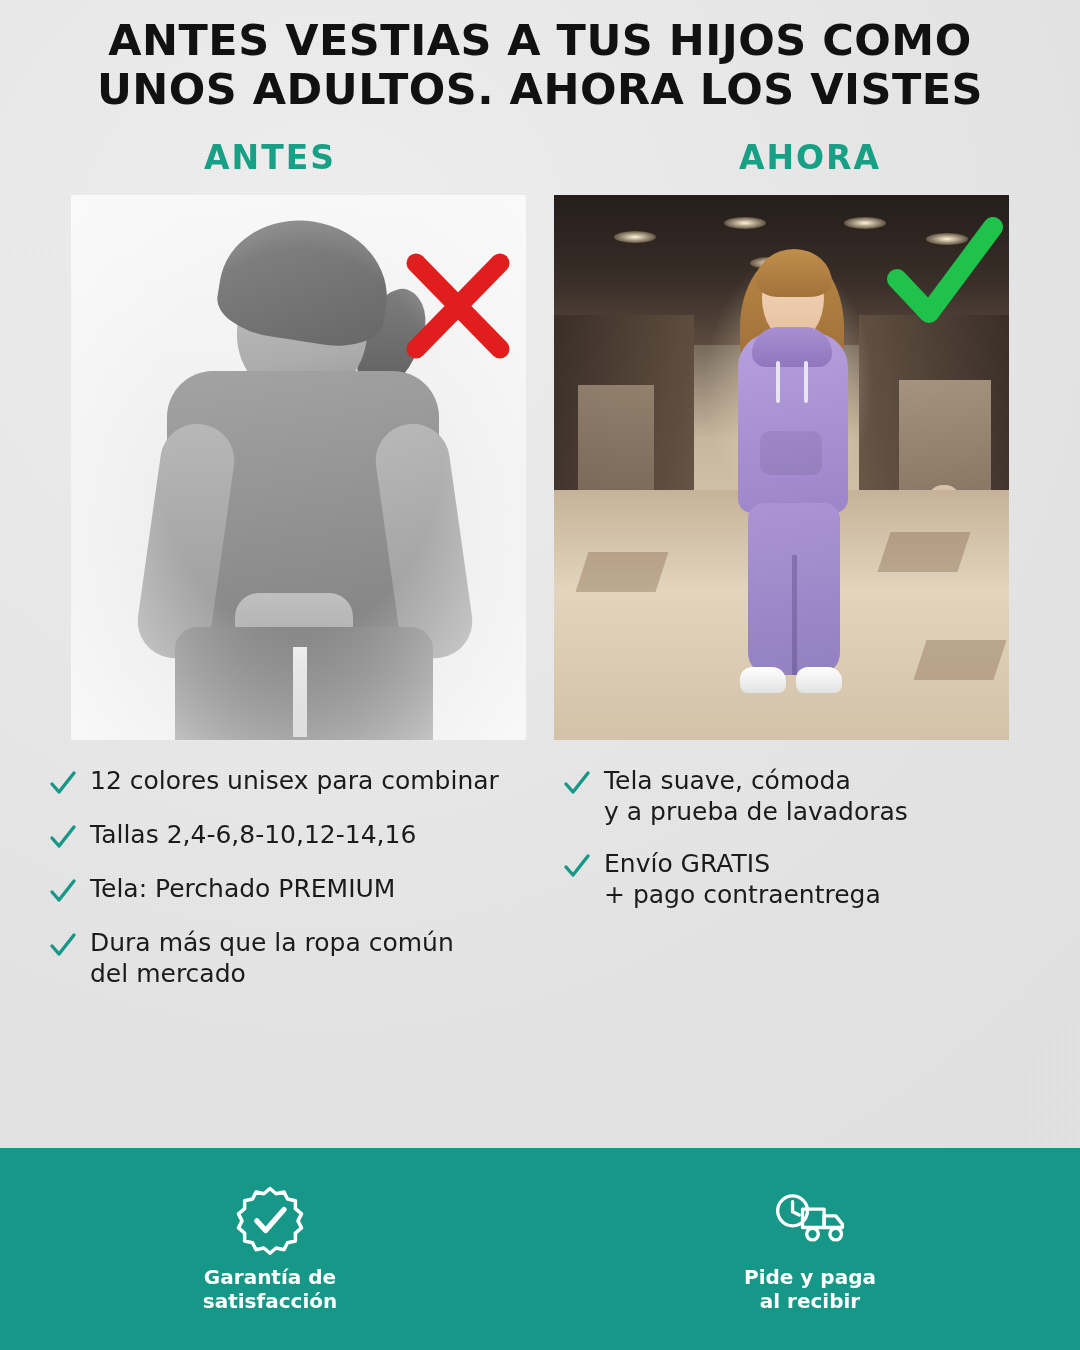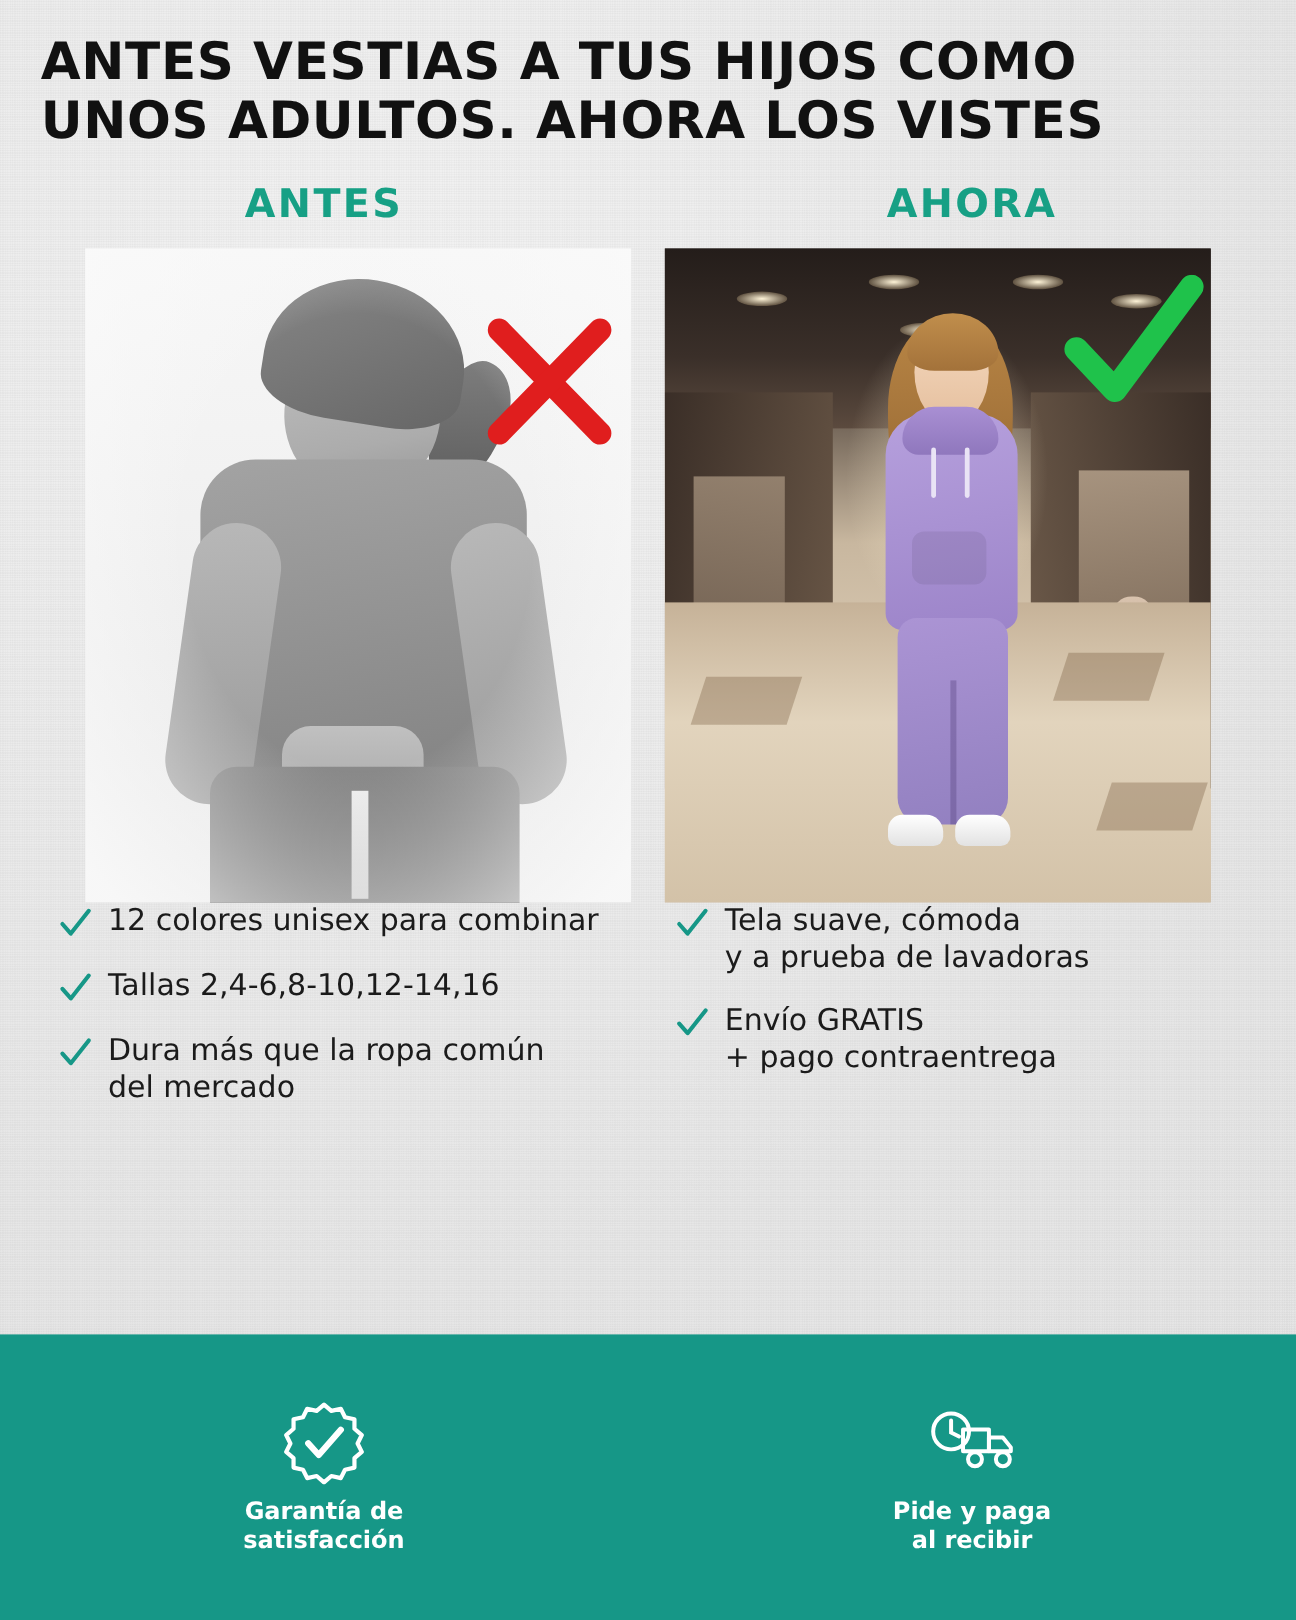--- a/index.html
+++ b/index.html
@@ -19,22 +19,22 @@
     width: 1080px;
     height: 1350px;
     background:
       repeating-linear-gradient(0deg, rgba(0,0,0,0.018) 0px, rgba(0,0,0,0.018) 1px, rgba(255,255,255,0.02) 1px, rgba(255,255,255,0.02) 2px),
       repeating-linear-gradient(90deg, rgba(0,0,0,0.015) 0px, rgba(0,0,0,0.015) 1px, rgba(255,255,255,0.02) 1px, rgba(255,255,255,0.02) 2px),
       radial-gradient(circle at 30% 20%, #f2f2f2 0%, #e6e6e6 60%, #e2e2e2 100%);
   }
 
   
   .headline {
-    padding: 28px 34px 0 34px;
-    text-align: left;
+    padding: 16px 34px 0 34px;
+    text-align: center;
   }
   .headline-line {
     font-family: "DejaVu Sans", sans-serif;
     font-weight: 700;
     font-size: 43px;
     letter-spacing: 0.5px;
     line-height: 1.14;
     color: #111111;
     white-space: nowrap;
   }
@@ -262,20 +262,21 @@
   }
   .mark-check {
     position: absolute;
     right: 4px; top: 22px;
     width: 120px; height: 120px;
   }
 
   
   .benefits {
     display: flex;
+    margin-top: 26px;
     padding: 0 34px;
     gap: 14px;
   }
   .benefit-col { flex: 1; }
   .benefit-col.left { padding-left: 14px; }
   .benefit-col.right { padding-left: 16px; }
   .benefit {
     display: flex;
     align-items: flex-start;
     gap: 12px;
@@ -292,21 +293,21 @@
     line-height: 1.22;
     color: #1b1b1b;
     white-space: pre-line;
   }
 
   
   .footer {
     position: absolute;
     left: 0; bottom: 0;
     width: 1080px;
-    height: 238px;
+    height: 202px;
     background: #169787;
     display: flex;
     align-items: center;
   }
   .footer-item {
     flex: 1;
     display: flex;
     flex-direction: column;
     align-items: center;
     justify-content: center;
@@ -411,20 +412,26 @@
       <div class="benefit">
         <svg class="tick" viewBox="0 0 30 30">
           <path d="M4 16 L11 24 L26 5" stroke="#169787" stroke-width="3.4" fill="none" stroke-linecap="round" stroke-linejoin="round"></path>
         </svg>
         <div class="btext">Tallas 2,4-6,8-10,12-14,16</div>
       </div>
       <div class="benefit">
         <svg class="tick" viewBox="0 0 30 30">
           <path d="M4 16 L11 24 L26 5" stroke="#169787" stroke-width="3.4" fill="none" stroke-linecap="round" stroke-linejoin="round"></path>
         </svg>
+        <div class="btext">Tela: Perchado PREMIUM</div>
+      </div>
+      <div class="benefit">
+        <svg class="tick" viewBox="0 0 30 30">
+          <path d="M4 16 L11 24 L26 5" stroke="#169787" stroke-width="3.4" fill="none" stroke-linecap="round" stroke-linejoin="round"></path>
+        </svg>
         <div class="btext">Dura más que la ropa común
 del mercado</div>
       </div>
     </div>
 
     <div class="benefit-col right">
       <div class="benefit">
         <svg class="tick" viewBox="0 0 30 30">
           <path d="M4 16 L11 24 L26 5" stroke="#169787" stroke-width="3.4" fill="none" stroke-linecap="round" stroke-linejoin="round"></path>
         </svg>

